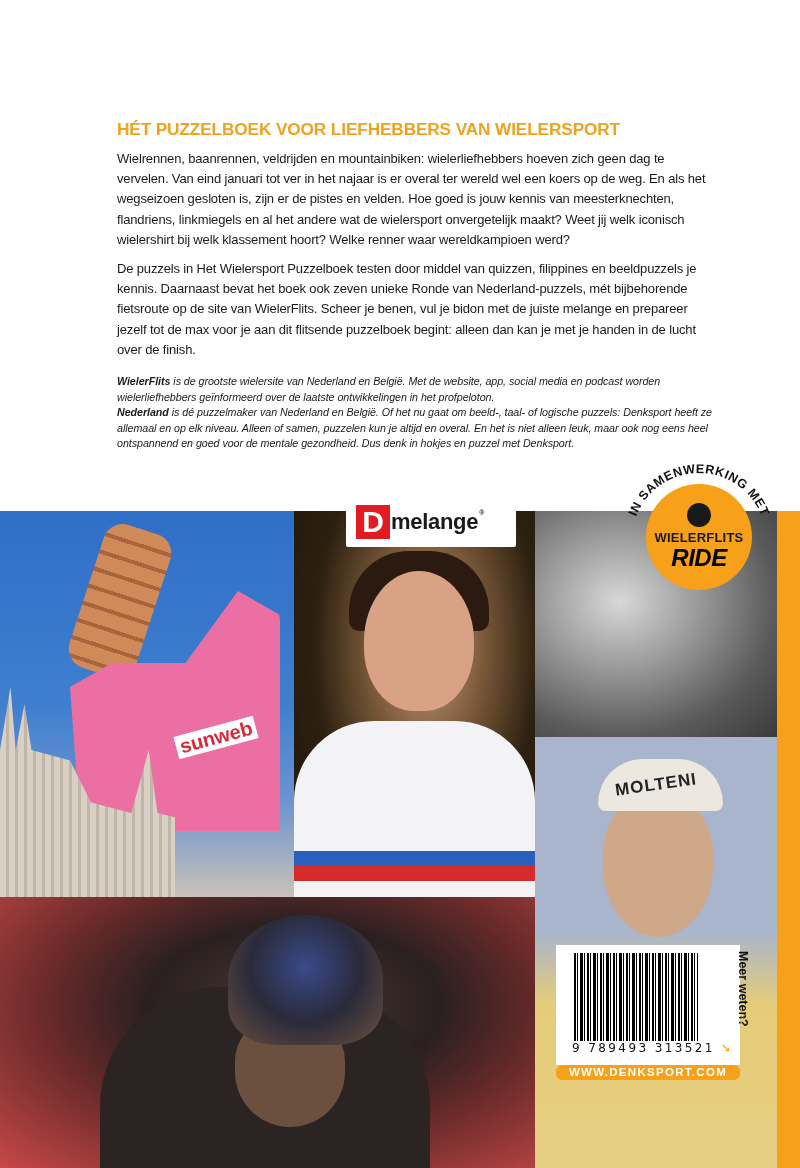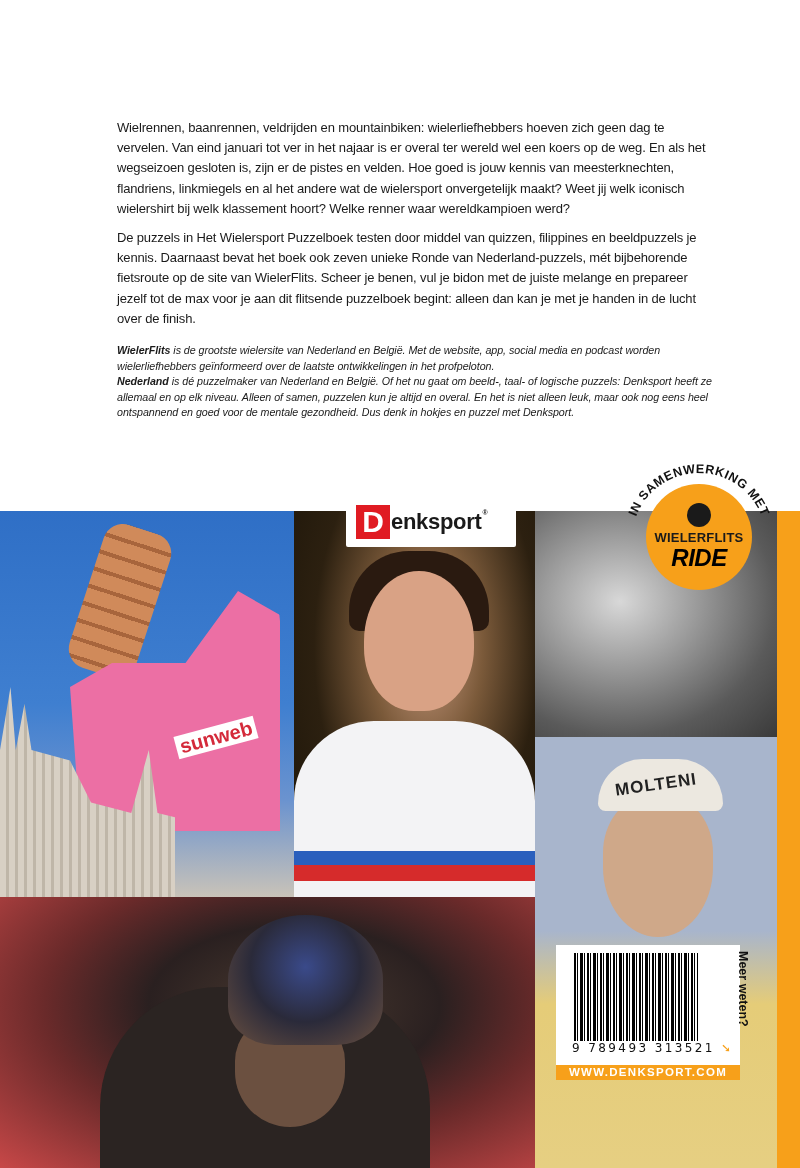--- a/index.html
+++ b/index.html
@@ -60,26 +60,27 @@
   .badge-title { font-weight: bold; font-size: 13px; color: #1a1a1a; letter-spacing: 0.2px; }
   .badge-sub { font-weight: bold; font-style: italic; font-size: 24px; color: #000000; line-height: 26px; letter-spacing: -0.5px; text-align: right; }
 
   
   .barcode-box { position: absolute; left: 556px; top: 945px; width: 184px; height: 120px; background: #ffffff; }
   .barcode-bars { position: absolute; left: 18px; top: 8px; width: 124px; height: 88px;
     background: repeating-linear-gradient(90deg, #000 0 2px, #fff 2px 3px, #000 3px 4px, #fff 4px 6px, #000 6px 9px, #fff 9px 10px, #000 10px 11px, #fff 11px 13px); }
   .barcode-num { position: absolute; left: 16px; top: 96px; font-size: 12px; letter-spacing: 2.4px; color: #111; font-family: "DejaVu Sans", sans-serif; }
   .meer-weten { position: absolute; left: 180px; top: 6px; writing-mode: vertical-rl; font-weight: bold; font-size: 12.5px; color: #111; }
   .arrow-icon { position: absolute; left: 165px; top: 96px; color: #f7a01a; font-size: 12px; }
-  .url-bar { position: absolute; left: 556px; top: 1065px; width: 184px; height: 15px; background: #f7a01a; color: #fff; font-weight: bold; font-size: 11.5px; letter-spacing: 1.3px; text-align: center; line-height: 15px; }
+  .url-bar { position: absolute; left: 556px; top: 1065px; width: 184px; height: 15px; background: #f7a01a; color: #fff; font-weight: bold; font-size: 11.5px; letter-spacing: 1.3px; text-align: center; line-height: 15px; border-radius: 6px; }
 </style>
 </head>
 <body>
 
 <div class="text-block">
+  <h1 class="headline">HÉT PUZZELBOEK VOOR LIEFHEBBERS VAN WIELERSPORT</h1>
   <p class="para p1">Wielrennen, baanrennen, veldrijden en mountainbiken: wielerliefhebbers hoeven zich geen dag te vervelen. Van eind januari tot ver in het najaar is er overal ter wereld wel een koers op de weg. En als het wegseizoen gesloten is, zijn er de pistes en velden. Hoe goed is jouw kennis van meesterknechten, flandriens, linkmiegels en al het andere wat de wielersport onvergetelijk maakt? Weet jij welk iconisch wielershirt bij welk klassement hoort? Welke renner waar wereldkampioen werd?</p>
   <p class="para">De puzzels in Het Wielersport Puzzelboek testen door middel van quizzen, filippines en beeldpuzzels je kennis. Daarnaast bevat het boek ook zeven unieke Ronde van Nederland-puzzels, mét bijbehorende fietsroute op de site van WielerFlits. Scheer je benen, vul je bidon met de juiste melange en prepareer jezelf tot de max voor je aan dit flitsende puzzelboek begint: alleen dan kan je met je handen in de lucht over de finish.</p>
   <p class="small">
     <b>WielerFlits</b><span> is de grootste wielersite van Nederland en België. Met de website, app, social media en podcast worden wielerliefhebbers geïnformeerd over de laatste ontwikkelingen in het profpeloton.</span><br>
     <b>Nederland</b><span> is dé puzzelmaker van Nederland en België. Of het nu gaat om beeld-, taal- of logische puzzels: Denksport heeft ze allemaal en op elk niveau. Alleen of samen, puzzelen kun je altijd en overal. En het is niet alleen leuk, maar ook nog eens heel ontspannend en goed voor de mentale gezondheid. Dus denk in hokjes en puzzel met Denksport.</span>
   </p>
 </div>
 
 <div class="photo ph-giro">
   <div class="trophy"></div>
@@ -107,21 +108,21 @@
 <div class="photo ph-mud">
   <div class="mud-body"></div>
   <div class="mud-face"></div>
   <div class="mud-helmet"></div>
 </div>
 
 <div class="spine"></div>
 
 <div class="denksport-logo">
   <div class="ds-mark">D</div>
-  <span class="ds-word"><span>enksport</span><span class="ds-reg">®</span></span>
+  <span class="ds-word"><span>melange</span><span class="ds-reg">®</span></span>
 </div>
 
 <div class="badge-wrap">
   <svg class="badge-arc" viewBox="0 0 170 80">
     <defs>
         <path id="arcp" d="M 22 78 A 66 66 0 0 1 156 78"></path>
       </defs>
     <text font-family="Liberation Sans, sans-serif" font-weight="bold" font-size="12.5" fill="#111" letter-spacing="0.6">
       <textPath href="#arcp" startOffset="50%" text-anchor="middle" id="arc-text-path">IN SAMENWERKING MET</textPath>
     </text>

